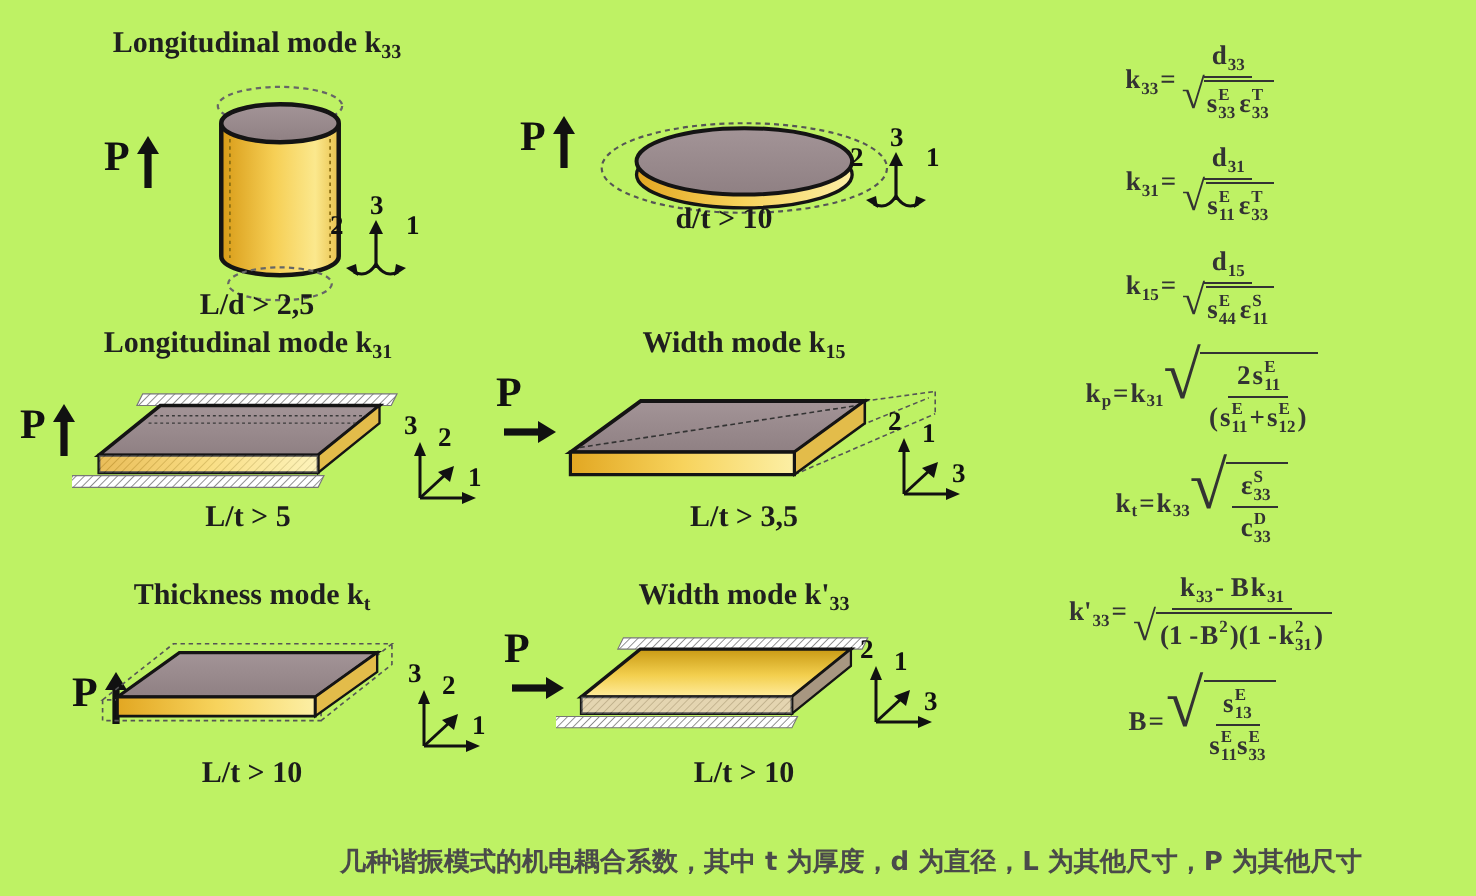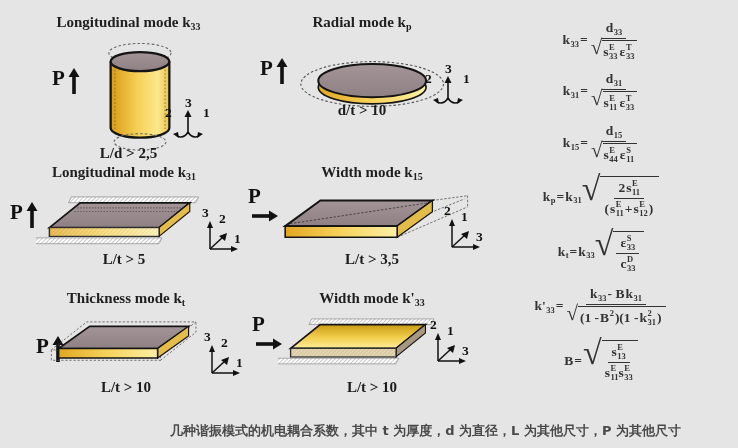--- a/index.html
+++ b/index.html
@@ -1,16 +1,16 @@
 <!DOCTYPE html>
 <html style="--ceramic-gold: #F2C94C; --ceramic-gold-dark: #D89B17; --ceramic-gold-light: #FDF2AC; --electrode-gray: #9A8B8E; --tan-front: #D9C38F; --outline: #141414; --text-dark: #1F1F1F; --caption-gray: #4A4A4A;"><head>
 <meta charset="utf-8">
 <style>
   html,body { margin:0; padding:0; background:#ffffff; }
-  .figure { position:relative; width:738px; height:448px; background:#e5e5e5;
+  .figure { position:relative; width:738px; height:448px; background:#bef264;
             font-family:"Liberation Serif", serif; overflow:hidden; }
 
   .panel { position:absolute; }
   .panel-title { position:absolute; top:0; left:0; right:0; text-align:center;
                  font-weight:bold; font-size:15px; color:var(--text-dark,#1f1f1f); white-space:nowrap; }
   .panel-title sub { font-size:10px; vertical-align:-3px; }
   .condition { position:absolute; left:0; right:0; text-align:center; font-size:15px;
                font-weight:bold; color:#1c1c1c; }
 
   .p-up { position:absolute; display:flex; flex-direction:row; align-items:flex-start; gap:3px; }
@@ -108,21 +108,20 @@
         <path d="M17 22 C14 27 10 28 6 26" fill="none" stroke="#111" stroke-width="1.6"></path>
           <polygon points="2,24 8,28 7,22" fill="#111"></polygon>
         <path d="M17 22 C20 27 24 28 28 26" fill="none" stroke="#111" stroke-width="1.6"></path>
           <polygon points="32,24 26,28 27,22" fill="#111"></polygon>
       </svg>
     </div>
     <div class="condition" style="top:131px;">L/d &gt; 2,5</div>
   </div>
 
   <div class="panel" style="left:252px;top:14px;width:220px;height:112px;">
-    <div class="panel-title"><span>Radial mode k</span><sub>p</sub></div>
     <div class="p-up" style="left:8px;top:44px;">
       <span class="p-letter">P</span>
       <svg class="arrow-up-icon" width="12" height="26" viewBox="0 0 12 26">
           <polygon points="6,0 11.5,9 0.5,9" fill="#111"></polygon>
           <rect x="4.2" y="8" width="3.6" height="18" fill="#111"></rect>
         </svg>
     </div>
     <svg class="shape" style="left:46px;top:36px;" width="150" height="68" viewBox="0 0 180 82">
       <ellipse cx="89" cy="41" rx="86" ry="27" fill="none" stroke="#555" stroke-width="1.3" stroke-dasharray="3 2.5"></ellipse>
       <ellipse cx="89" cy="45" rx="65" ry="20" fill="url(#gradFront)" stroke="#141414" stroke-width="2"></ellipse>

